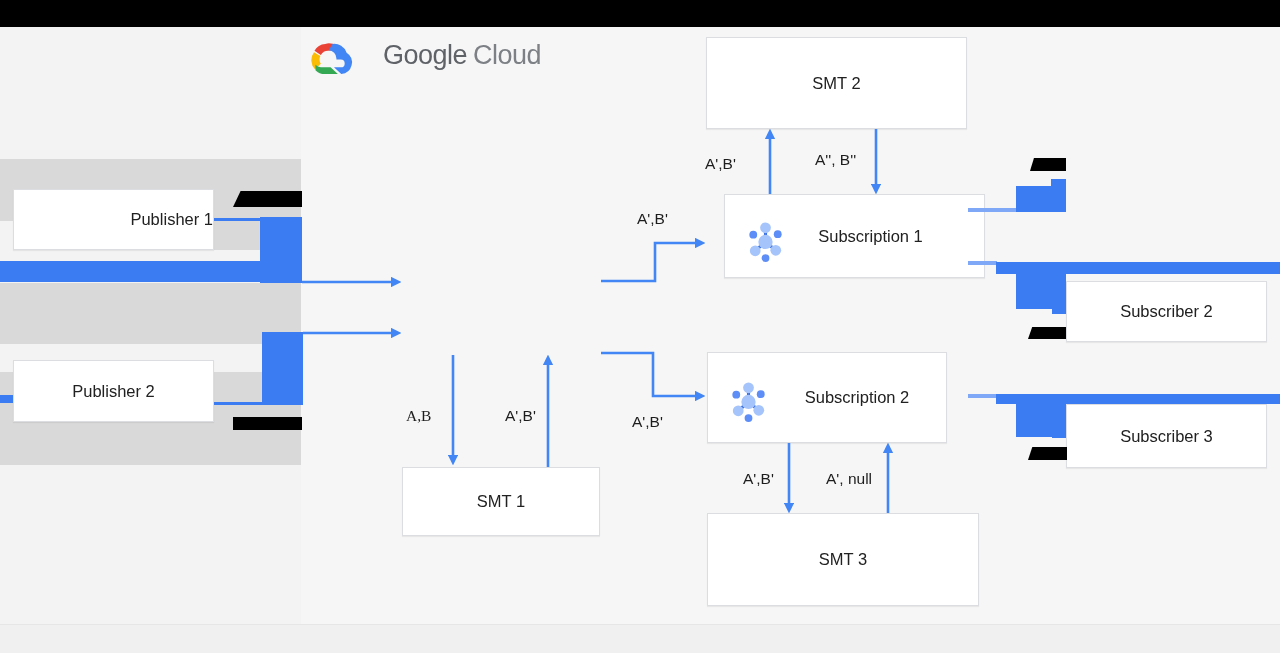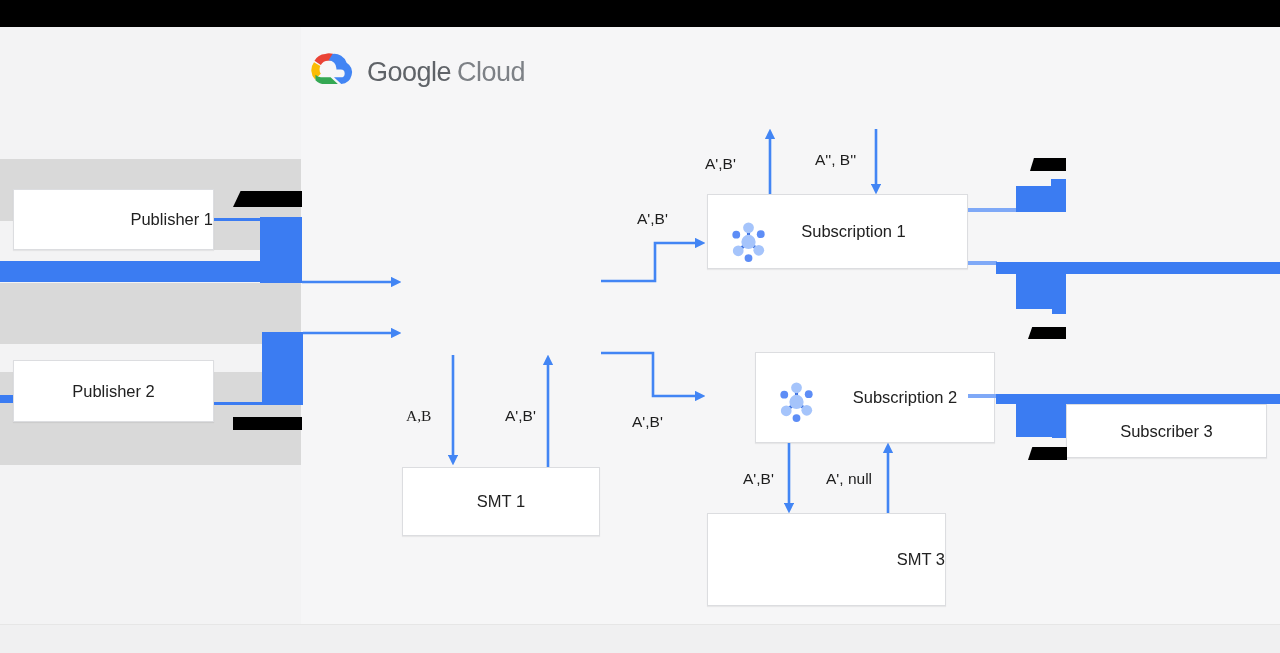--- a/index.html
+++ b/index.html
@@ -25,38 +25,38 @@
     display:flex;align-items:center;justify-content:center;
     font-size:16.5px;color:#212121;z-index:2;
     box-shadow:0 1px 1px rgba(0,0,0,0.06);
   }
   .node .icon-slot{position:absolute;}
   .b-pub1{left:13px;top:189px;width:201px;height:61px;justify-content:flex-end;}
   .b-pub2{left:13px;top:360px;width:201px;height:62px;}
   .b-topic{left:402px;top:263px;width:199px;height:92px;}
   .b-smt1{left:402px;top:467px;width:198px;height:69px;}
   .b-smt2{left:706px;top:37px;width:261px;height:92px;}
-  .b-sub1{left:707px;top:194px;width:261px;height:75px;padding-left:32px;}
-  .b-sub2{left:707px;top:352px;width:240px;height:91px;padding-left:60px;margin-left:48px;}
-  .b-smt3{left:707px;top:513px;width:239px;height:93px;justify-content:flex-end;}
+  .b-sub1{left:724px;top:194px;width:261px;height:84px;padding-left:32px;}
+  .b-sub2{left:707px;top:352px;width:240px;height:91px;padding-left:60px;}
+  .b-smt3{left:707px;top:513px;width:272px;height:93px;}
   .b-s1{left:1066px;top:157px;width:201px;height:61px;}
   .b-s2{left:1066px;top:281px;width:201px;height:61px;}
-  .b-s3{left:1066px;top:404px;width:201px;height:54px;}
+  .b-s3{left:1066px;top:404px;width:201px;height:64px;}
   
   .elabel{font-size:15.5px;color:#1d1d1d;z-index:7;white-space:nowrap;}
   
   .blue{background:#3b7cf2;z-index:4;}
   .bluestub{background:#7fa9f7;z-index:4;}
   
   .blackbar{background:#000;z-index:4;}
   .skew{clip-path:polygon(11% 0,100% 0,100% 100%,0 100%);}
   
   svg.arrows{position:absolute;left:0;top:0;width:1280px;height:653px;z-index:3;pointer-events:none;}
   
-  .logo{left:308px;top:40px;height:40px;display:flex;align-items:flex-end;gap:9px;z-index:2;margin-top:8px;}
+  .logo{left:308px;top:40px;height:40px;display:flex;align-items:flex-start;gap:25px;z-index:2;}
   .logo-text{font-size:27px;letter-spacing:-0.5px;}
   .logo-google{color:#5f6368;}
   .logo-cloud{color:#7d8186;margin-left:6px;}
 </style>
 </head>
 <body>
 
 <div class="stage">
 
   <div class="abs topbar"></div>
@@ -122,37 +122,43 @@
     <span>Publisher 1</span>
   </div>
   <div class="abs node b-pub2">
     <span>Publisher 2</span>
   </div>
 
 
   <div class="abs node b-smt1">
     <span>SMT 1</span>
   </div>
+  <div class="abs node b-smt2">
+    <span>SMT 2</span>
+  </div>
   <div class="abs node b-smt3">
     <span>SMT 3</span>
   </div>
 
   <div class="abs node b-sub1">
     <svg class="icon-slot" style="left:18px;top:23px;" width="45" height="45" viewBox="0 0 46 46">
         <use href="#pubsub-icon"></use>
       </svg>
     <span>Subscription 1</span>
   </div>
   <div class="abs node b-sub2">
     <svg class="icon-slot" style="left:18px;top:25px;" width="45" height="45" viewBox="0 0 46 46">
         <use href="#pubsub-icon"></use>
       </svg>
     <span>Subscription 2</span>
   </div>
 
+  <div class="abs node b-s2">
+    <span>Subscriber 2</span>
+  </div>
   <div class="abs node b-s3">
     <span>Subscriber 3</span>
   </div>
 
   <div class="abs elabel" style="left:406px;top:407px;font-family:Liberation Serif, serif;">A,B</div>
   <div class="abs elabel" style="left:505px;top:407px;">A',B'</div>
   <div class="abs elabel" style="left:637px;top:210px;">A',B'</div>
   <div class="abs elabel" style="left:632px;top:413px;">A',B'</div>
   <div class="abs elabel" style="left:705px;top:155px;">A',B'</div>
   <div class="abs elabel" style="left:815px;top:151px;">A'', B''</div>

